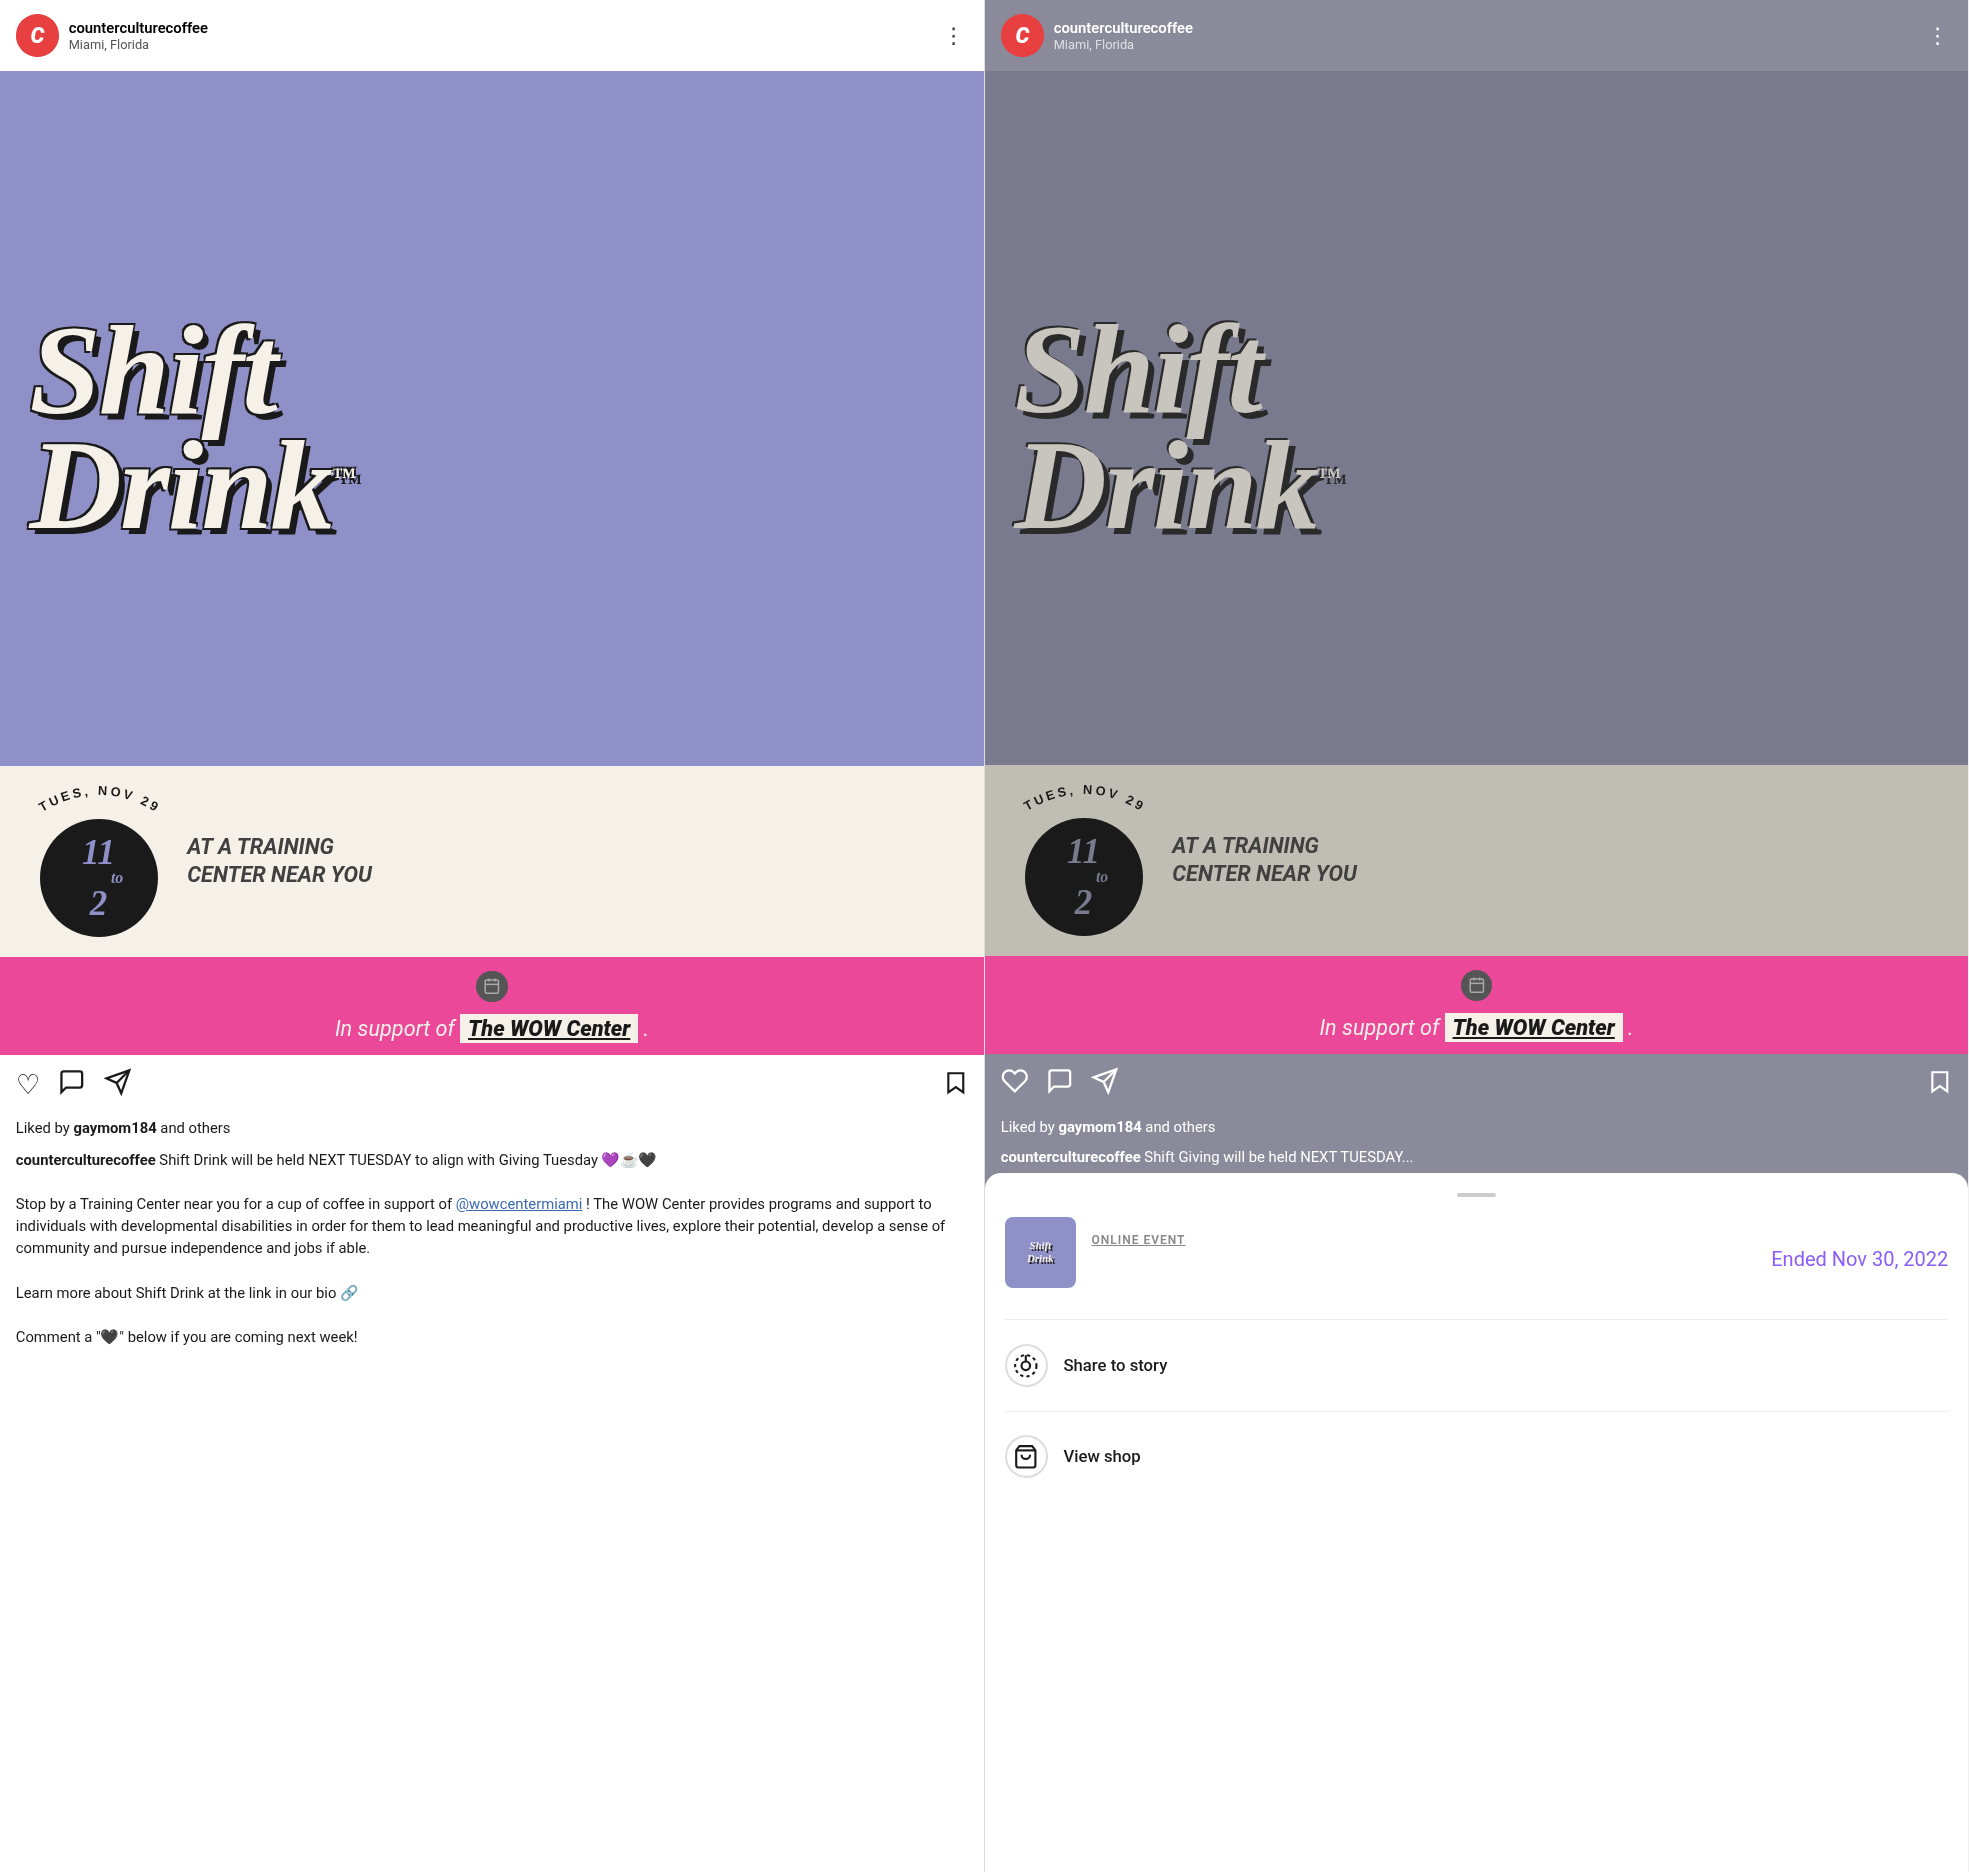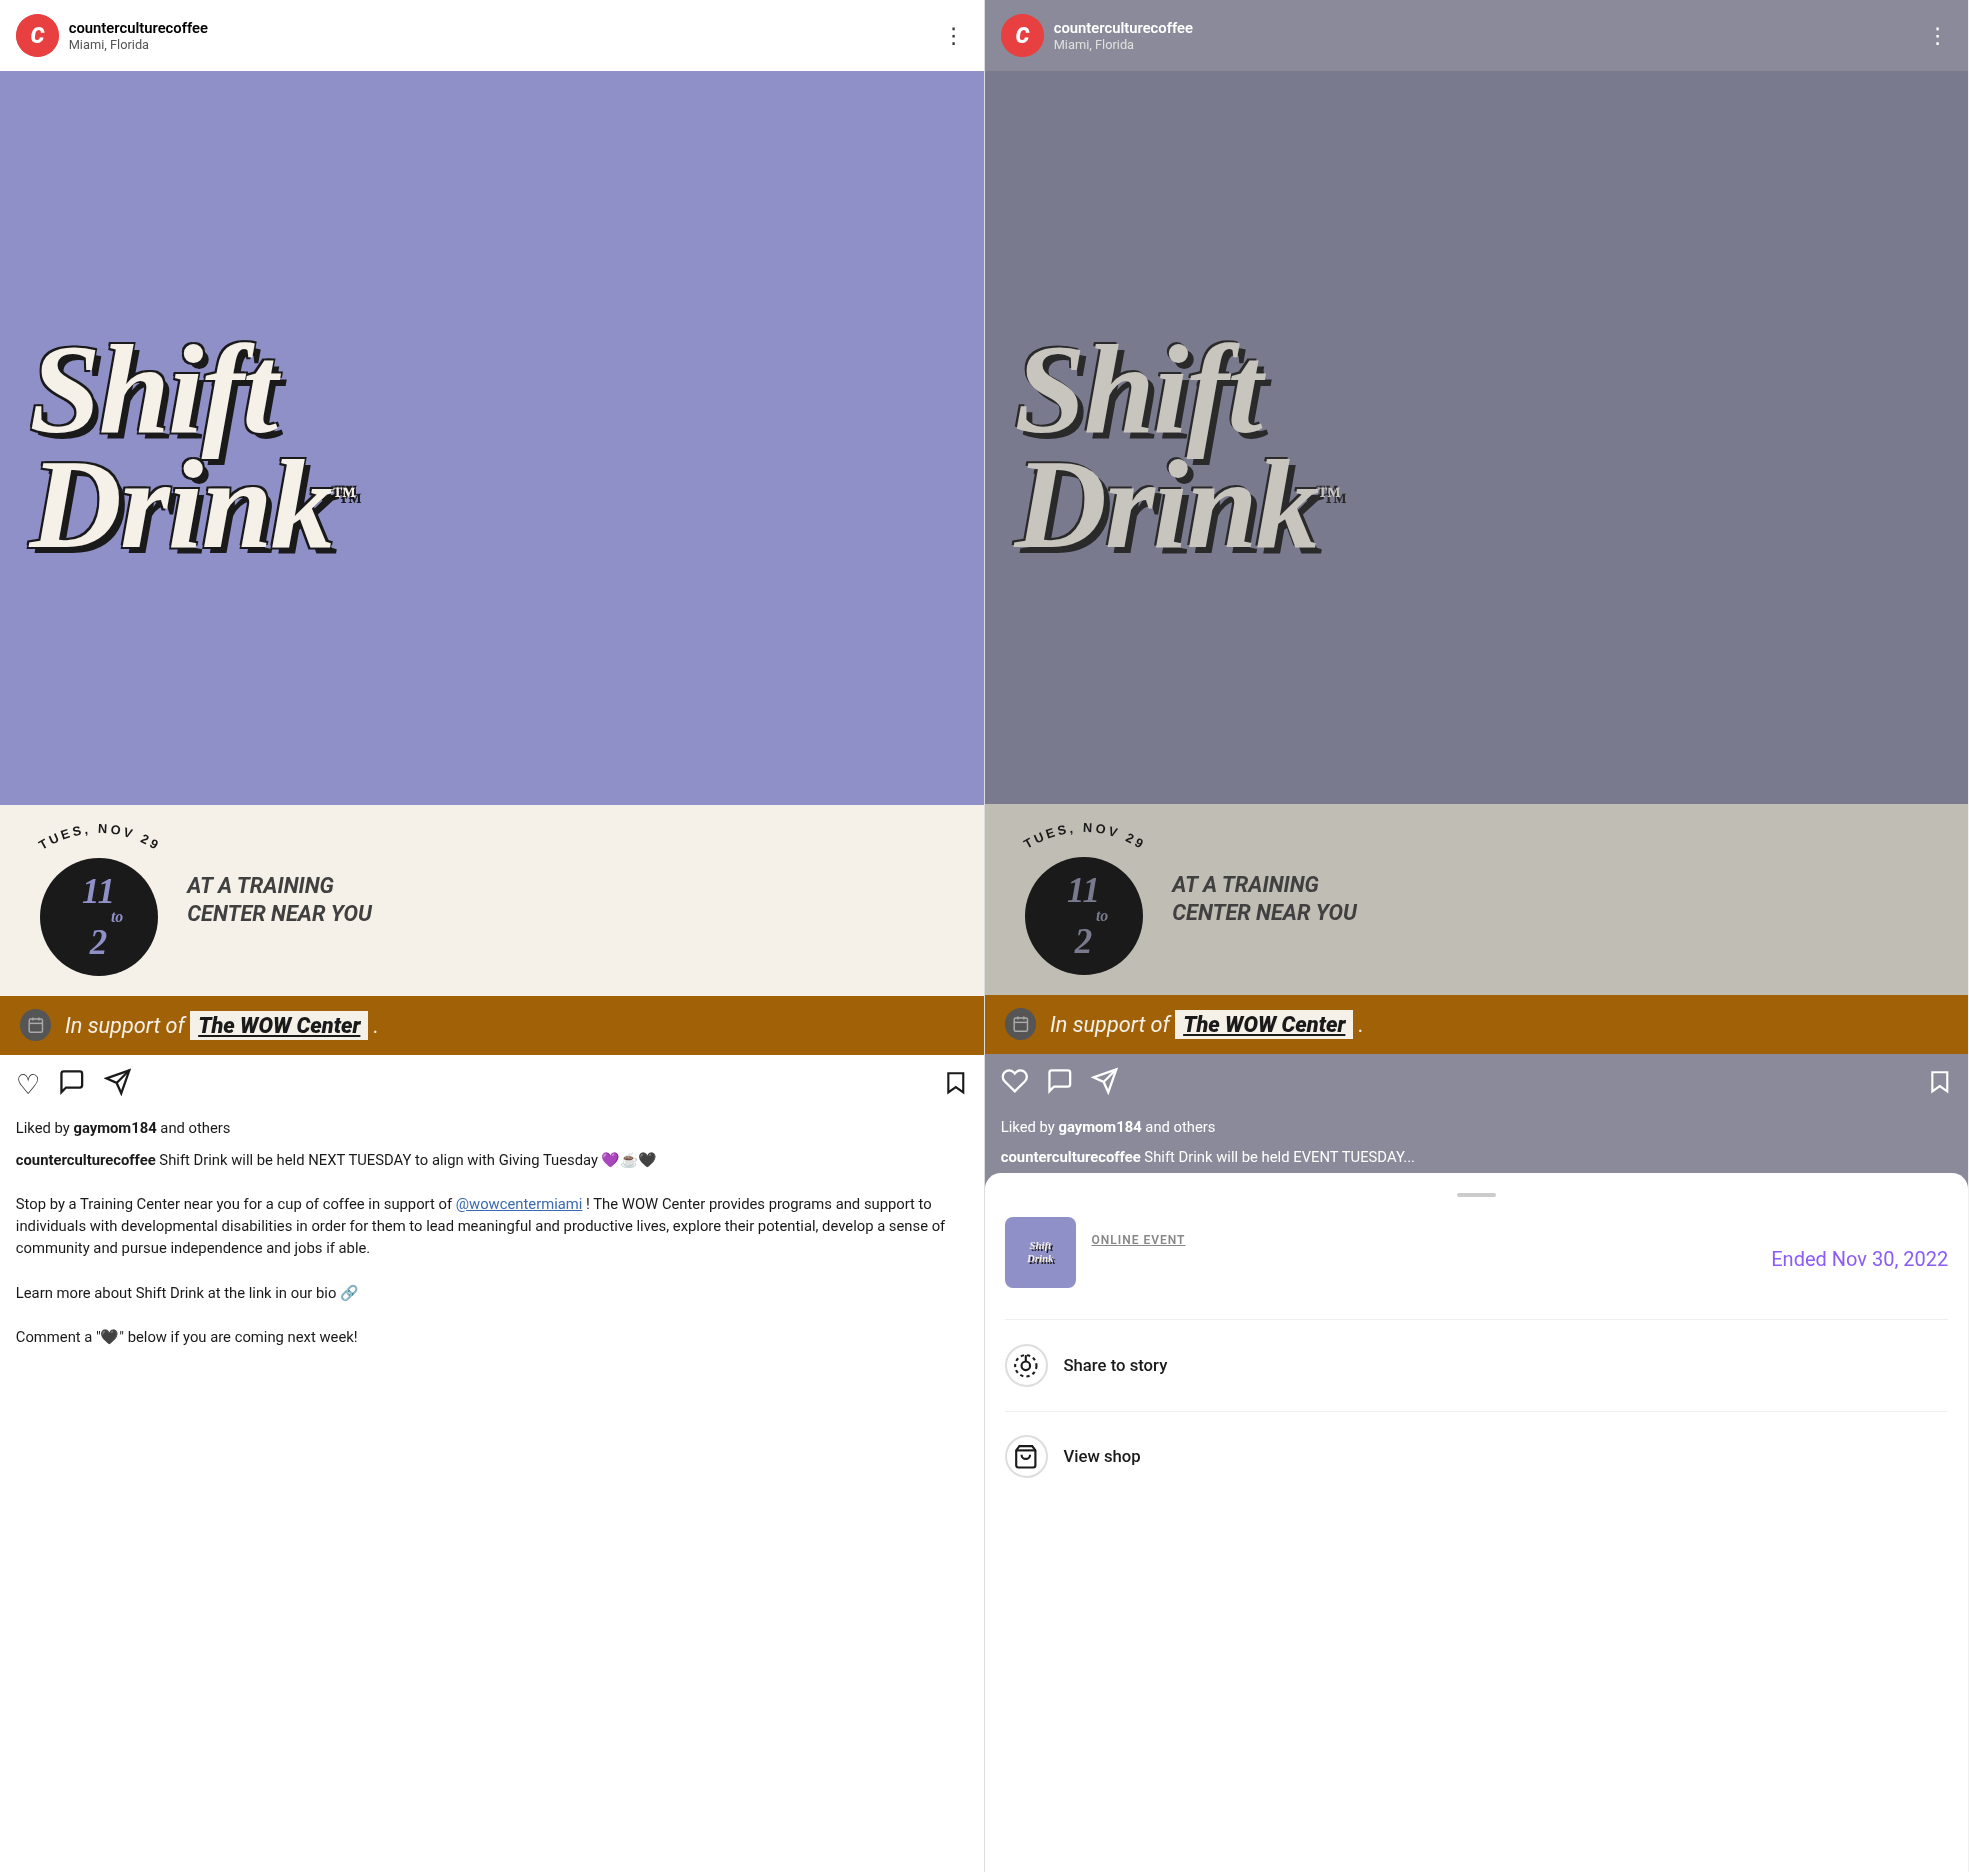--- a/index.html
+++ b/index.html
@@ -194,25 +194,26 @@
       font-size: 21.7px;
       font-weight: 700;
       font-style: italic;
       color: #404040;
       text-transform: uppercase;
       line-height: 1.3;
     }
 
     
     .support-bar {
-      background: #a16207;
+      background: #ec4899;
       padding: 13.8px 19.7px;
       display: flex;
       align-items: center;
       gap: 13.8px;
+      flex-direction: column;
     }
     .support-icon {
       width: 31.5px;
       height: 31.5px;
       border-radius: 50%;
       background: #555;
       display: flex;
       align-items: center;
       justify-content: center;
       flex-shrink: 0;
@@ -572,21 +573,21 @@
   </div>
 
   <div class="likes-row" style="color:#fff; background:#8a8a9a;">
     <span>Liked by</span>
     <span class="bold">gaymom184</span>
     <span>and others</span>
   </div>
 
   <div class="right-caption-partial" style="background:#8a8a9a; padding: 3.9px 15.8px 7.9px; color:#fff; font-size:14.8px; flex-shrink:0;">
     <span class="bold">counterculturecoffee</span>
-    <span> Shift Drink will be held EVENT TUESDAY...</span>
+    <span> Shift Giving will be held NEXT TUESDAY...</span>
   </div>
 
   <div class="popup-card" style="flex:1; display:flex; flex-direction:column;">
     <div class="popup-handle"></div>
 
     <div class="event-card">
       <div class="event-thumbnail">
         <div class="event-thumb-inner">
           <div style="font-size:8.9px; background:#9090c8; padding:2px; width:100%; height:100%; display:flex; flex-direction:column; align-items:center; justify-content:center;">
             <span style="font-size:10.8px;">Shift</span>

